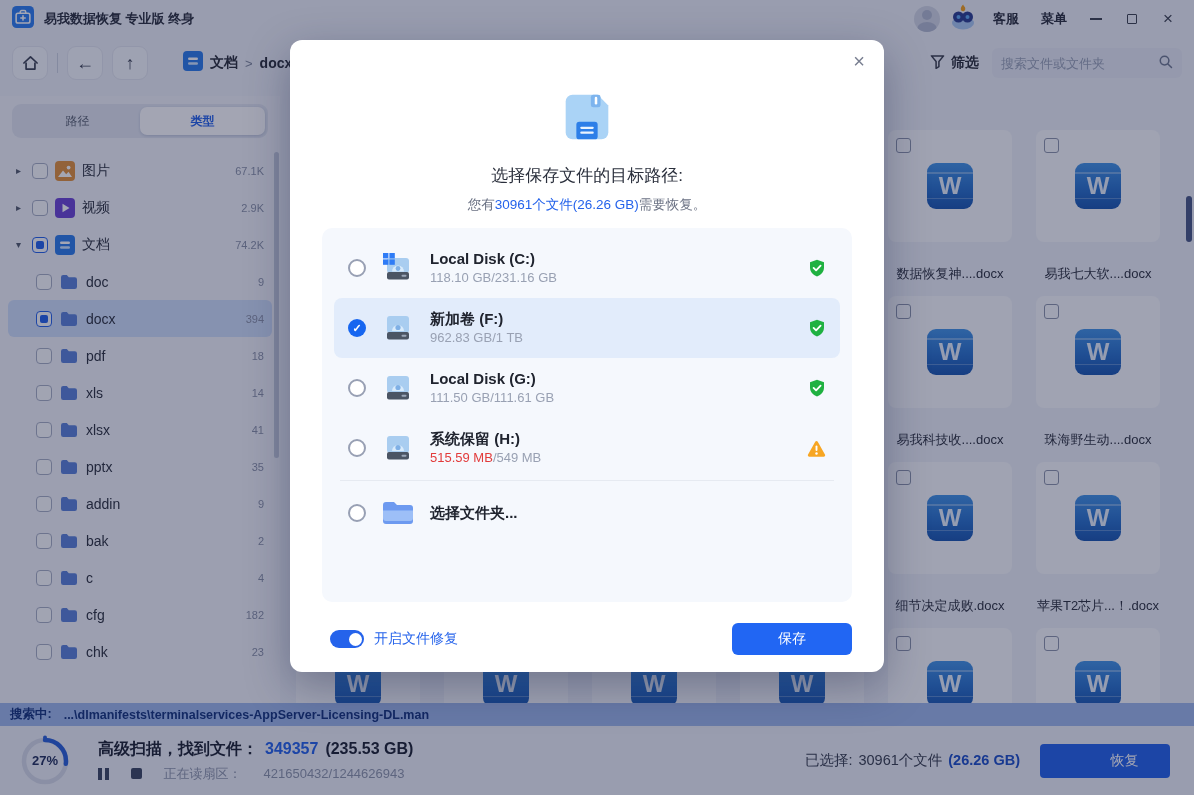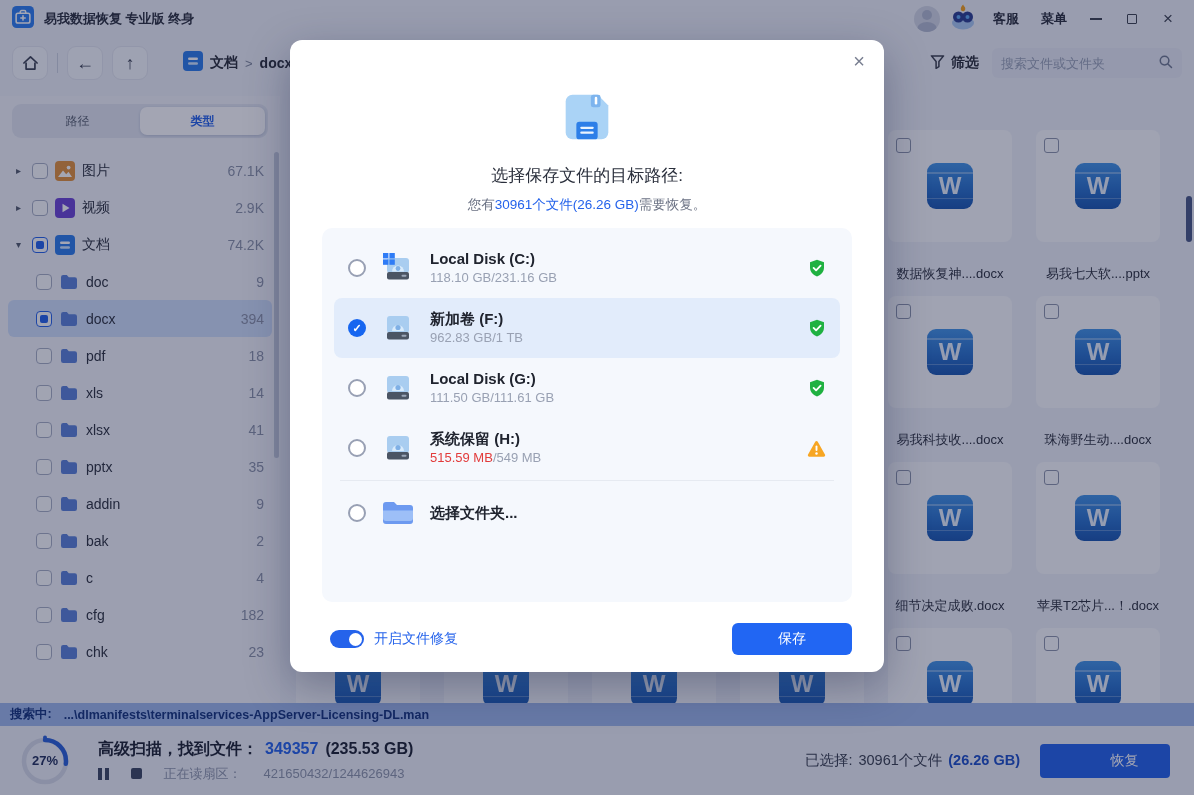--- a/index.html
+++ b/index.html
@@ -39,21 +39,21 @@
   .tree { padding:4px 8px 0 8px; }
   .tree-row { height:37px; display:flex; align-items:center; gap:7px; padding:0 8px 0 4px; border-radius:6px; font-size:14px; }
   .tree-row.child { padding-left:28px; }
   .tree-row.selected { background:#cfdffb; }
   .tw { width:13px; font-size:10px; color:#555c6e; text-align:center; flex:none; }
   .cb { width:16px; height:16px; border:1.5px solid #a7afc4; border-radius:4px; background:#fbfcfe; display:flex; align-items:center; justify-content:center; flex:none; }
   .cb.checked { border-color:#2563eb; }
   .cb i { width:8px; height:8px; background:#2563eb; border-radius:2px; }
   .ticon { width:20px; height:20px; display:flex; align-items:center; justify-content:center; flex:none; }
   .tlabel { flex:1; color:#2e3340; }
-  .tcount { font-size:14px; color:#8b93a9; }
+  .tcount { font-size:11px; color:#8b93a9; }
   .sb-scroll { position:absolute; right:1px; top:56px; width:5px; height:306px; background:#c5cbdc; border-radius:3px; }
 
   
   .grid { position:absolute; left:296px; top:130px; display:grid; grid-template-columns:repeat(6,124px); column-gap:24px; row-gap:13px; }
   .tile { width:124px; }
   .tile-card { height:112px; background:#f8fafd; border-radius:8px; position:relative; display:flex; align-items:center; justify-content:center; }
   .tile-cb { position:absolute; top:8px; left:8px; width:15px; height:15px; border:1.5px solid #8d95ab; border-radius:3px; }
   .w-icon { width:46px; height:46px; border-radius:9px; background:linear-gradient(180deg,#4394e6 0%,#2a72cc 55%,#1b57b0 100%); color:#e7f0fc; display:flex; align-items:center; justify-content:center; font-weight:700; font-size:24px; position:relative; overflow:hidden; }
   .w-icon::before { content:""; position:absolute; left:0; right:0; top:9px; height:1.5px; background:rgba(255,255,255,.3); }
   .w-icon::after  { content:""; position:absolute; left:0; right:0; bottom:10px; height:1.5px; background:rgba(255,255,255,.25); }
@@ -367,21 +367,21 @@
         <span class="tile-cb"></span>
         <span class="w-icon">W</span>
       </div>
       <div class="tile-name">数据恢复神....docx</div>
     </div>
     <div class="tile">
       <div class="tile-card">
         <span class="tile-cb"></span>
         <span class="w-icon">W</span>
       </div>
-      <div class="tile-name">易我七大软....pptx</div>
+      <div class="tile-name">易我七大软....docx</div>
     </div>
     <div class="tile">
       <div class="tile-card">
         <span class="tile-cb"></span>
         <span class="w-icon">W</span>
       </div>
       <div class="tile-name"></div>
     </div>
     <div class="tile">
       <div class="tile-card">

